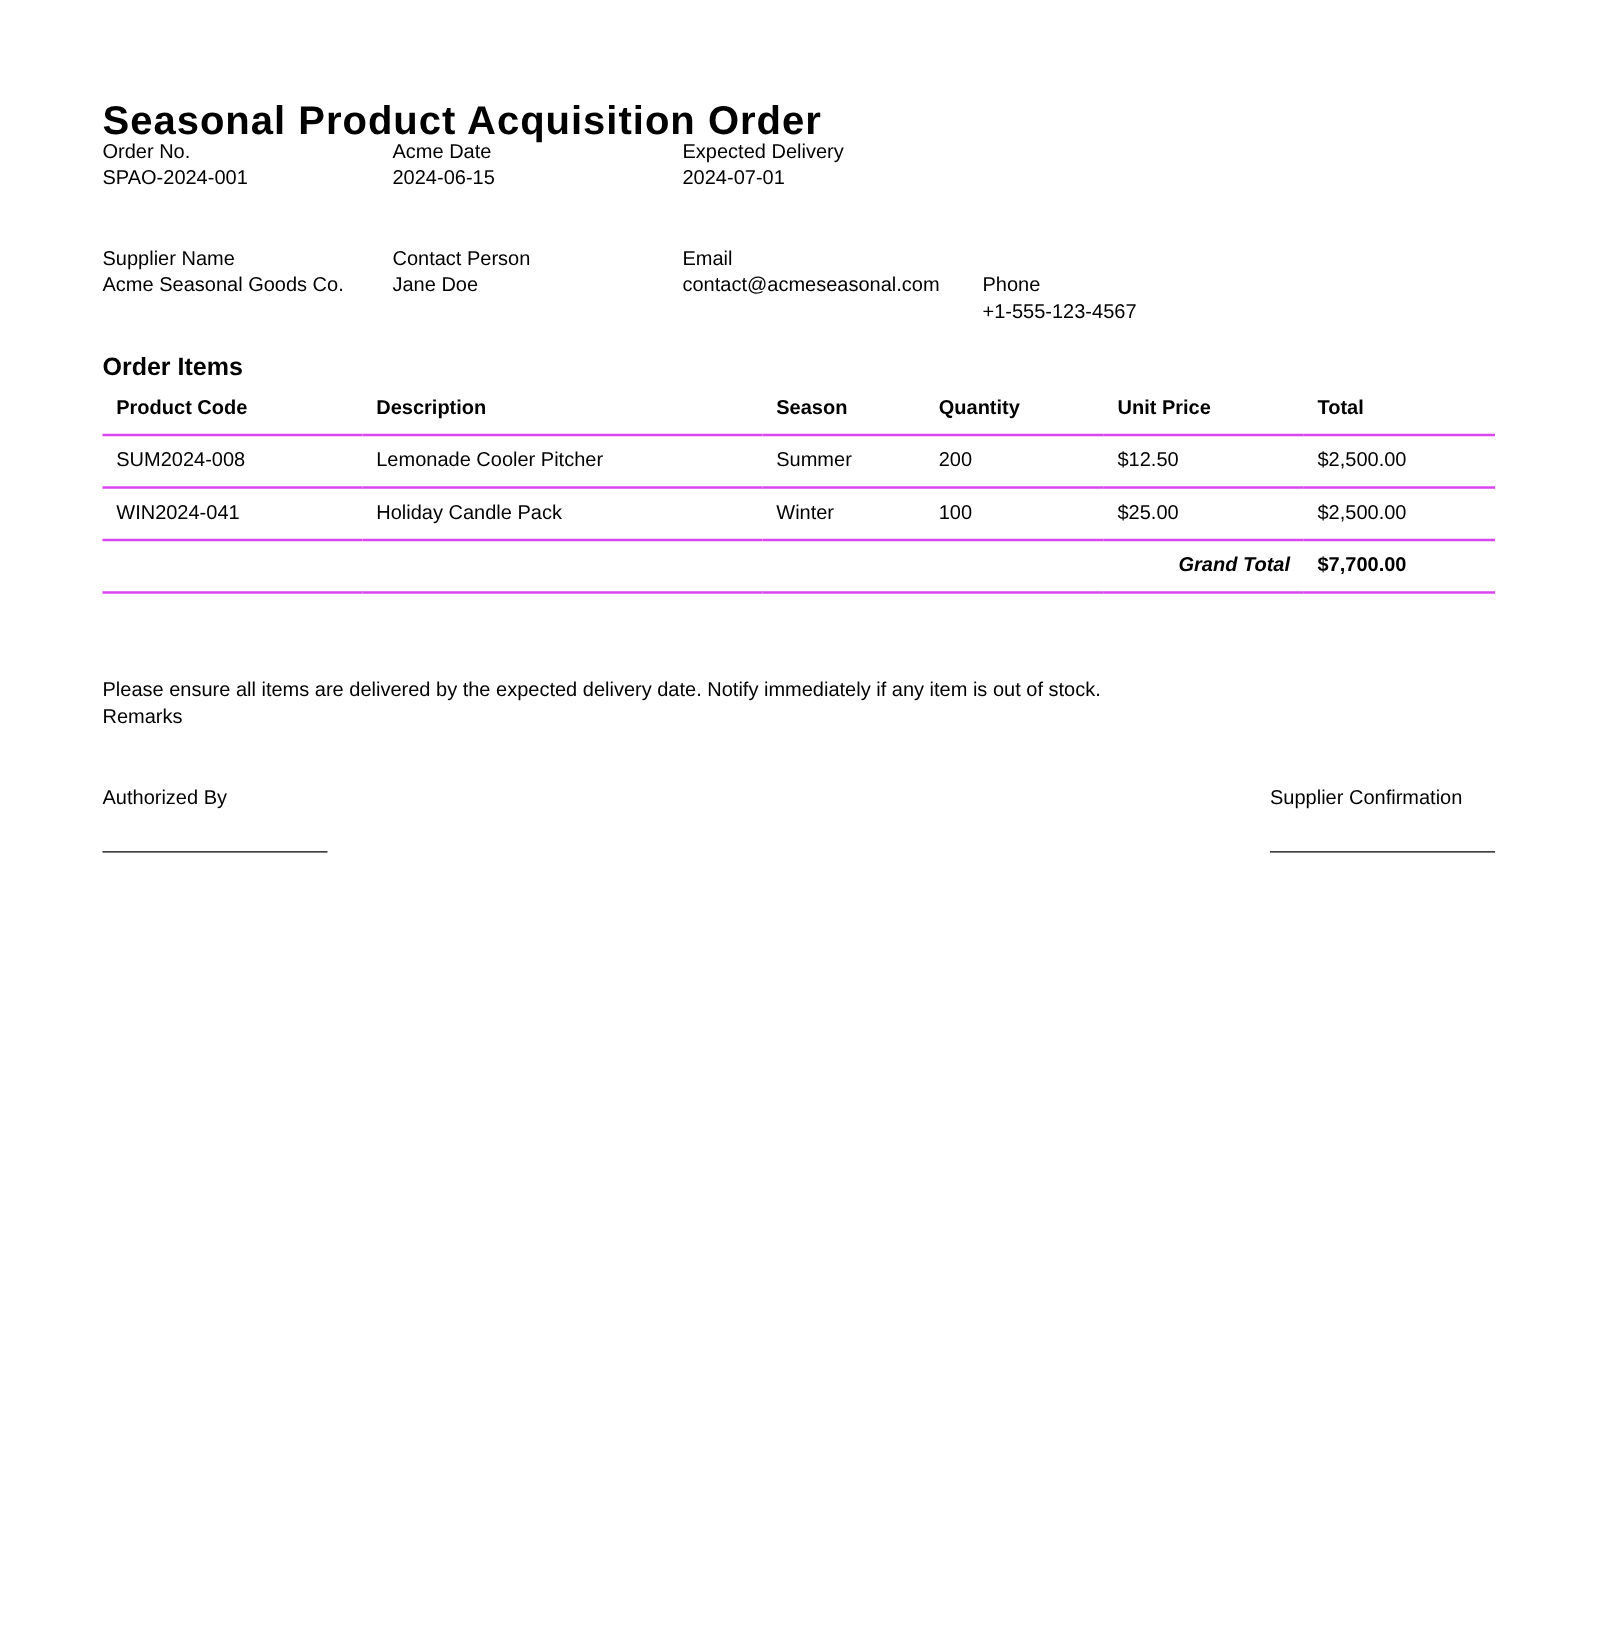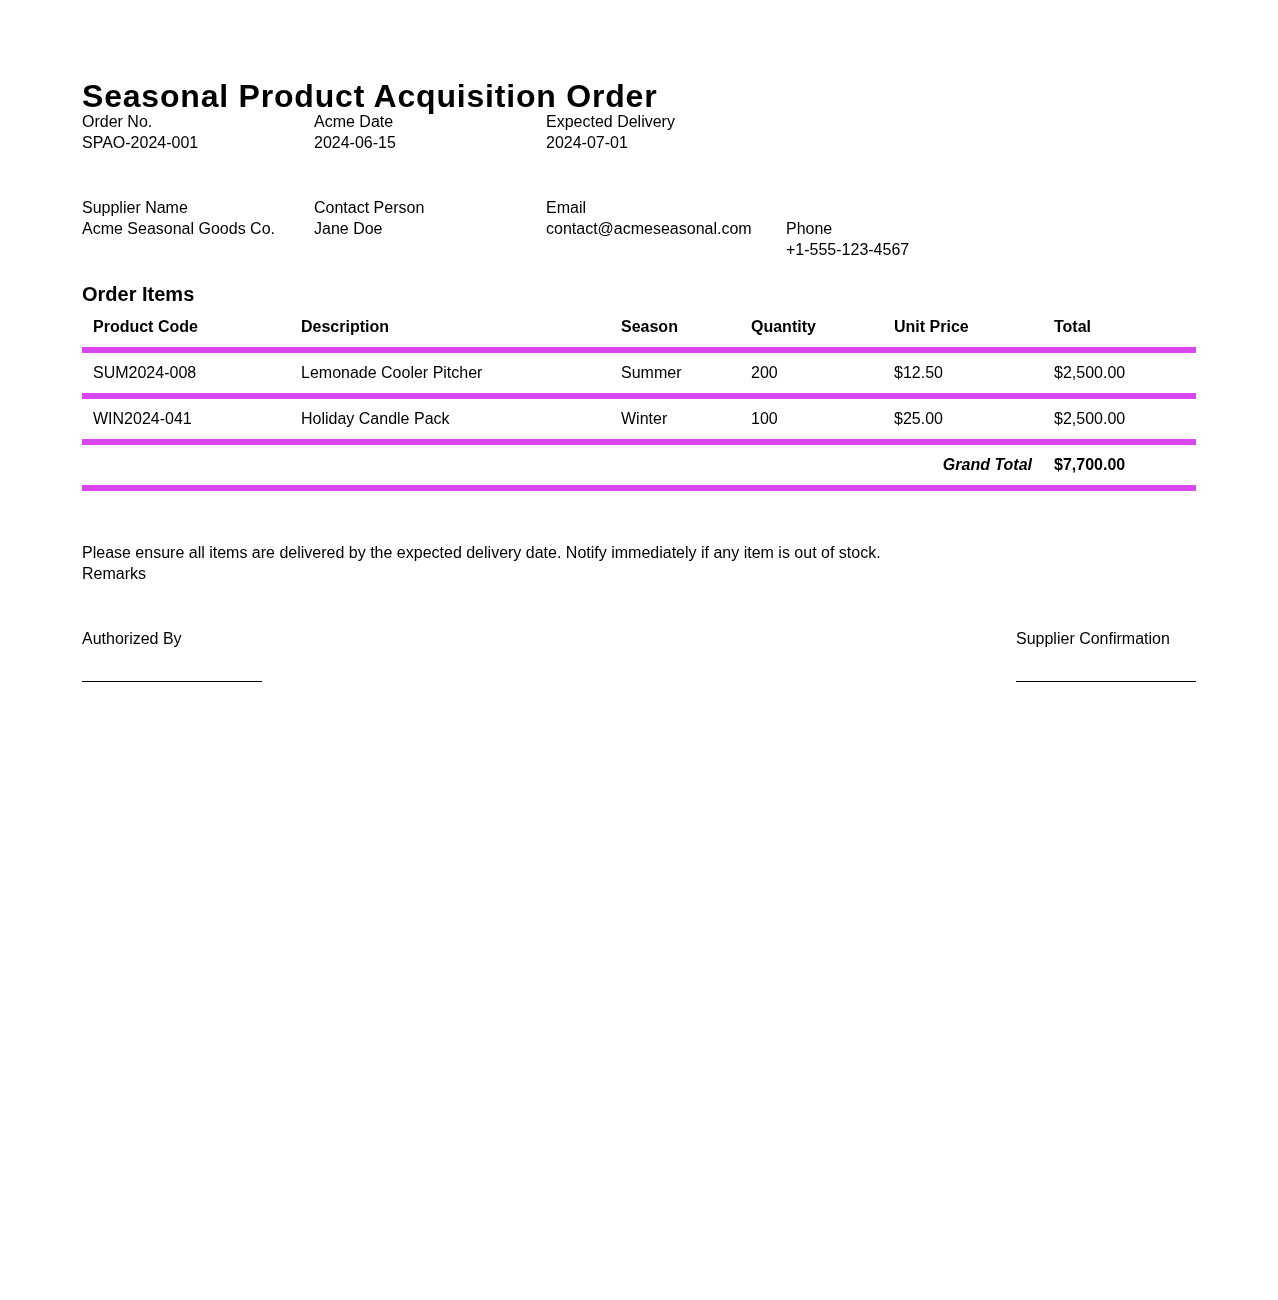--- a/index.html
+++ b/index.html
@@ -16,21 +16,21 @@
     }
     .field { position: absolute; line-height: 21px; font-size: 16px; white-space: nowrap; }
     .field .lbl, .field .val { display: block; }
     .section-title {
       position: absolute; left: 0; top: 284px; font-weight: bold; font-size: 20px; line-height: 20px;
     }
     table {
       position: absolute; left: 0; top: 307px; width: 1114px;
       border-collapse: collapse; font-size: 16px;
     }
-    th, td { text-align: left; padding: 0 11px; height: 40px; border-bottom: 6px solid #d946ef; }
+    th, td { text-align: left; padding: 0 11px; height: 40px; border-bottom: 2px solid #d946ef; }
     th { font-weight: bold; }
     td.gt-label { text-align: right; font-weight: bold; font-style: italic; }
     td.gt-value { font-weight: bold; }
     .remarks { position: absolute; left: 0; top: 542px; line-height: 21px; }
     .sig { position: absolute; top: 629px; width: 180px; line-height: 20px; }
     .sig .line { margin-top: 32px; border-bottom: 1px solid #000; width: 180px; }
   </style>
 </head>
 <body>
 

